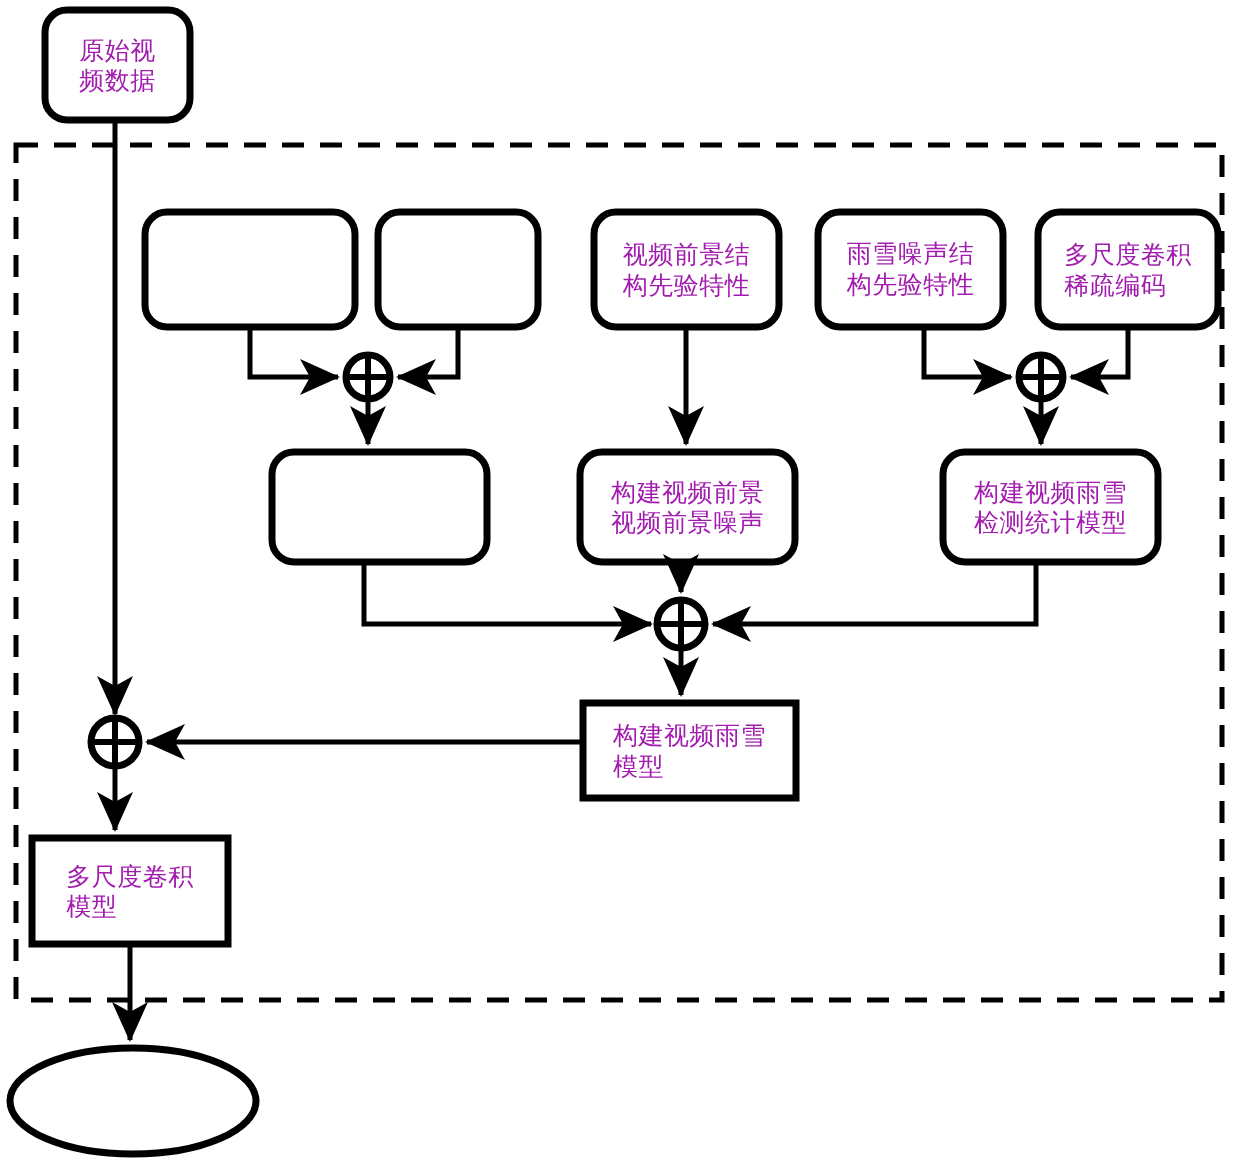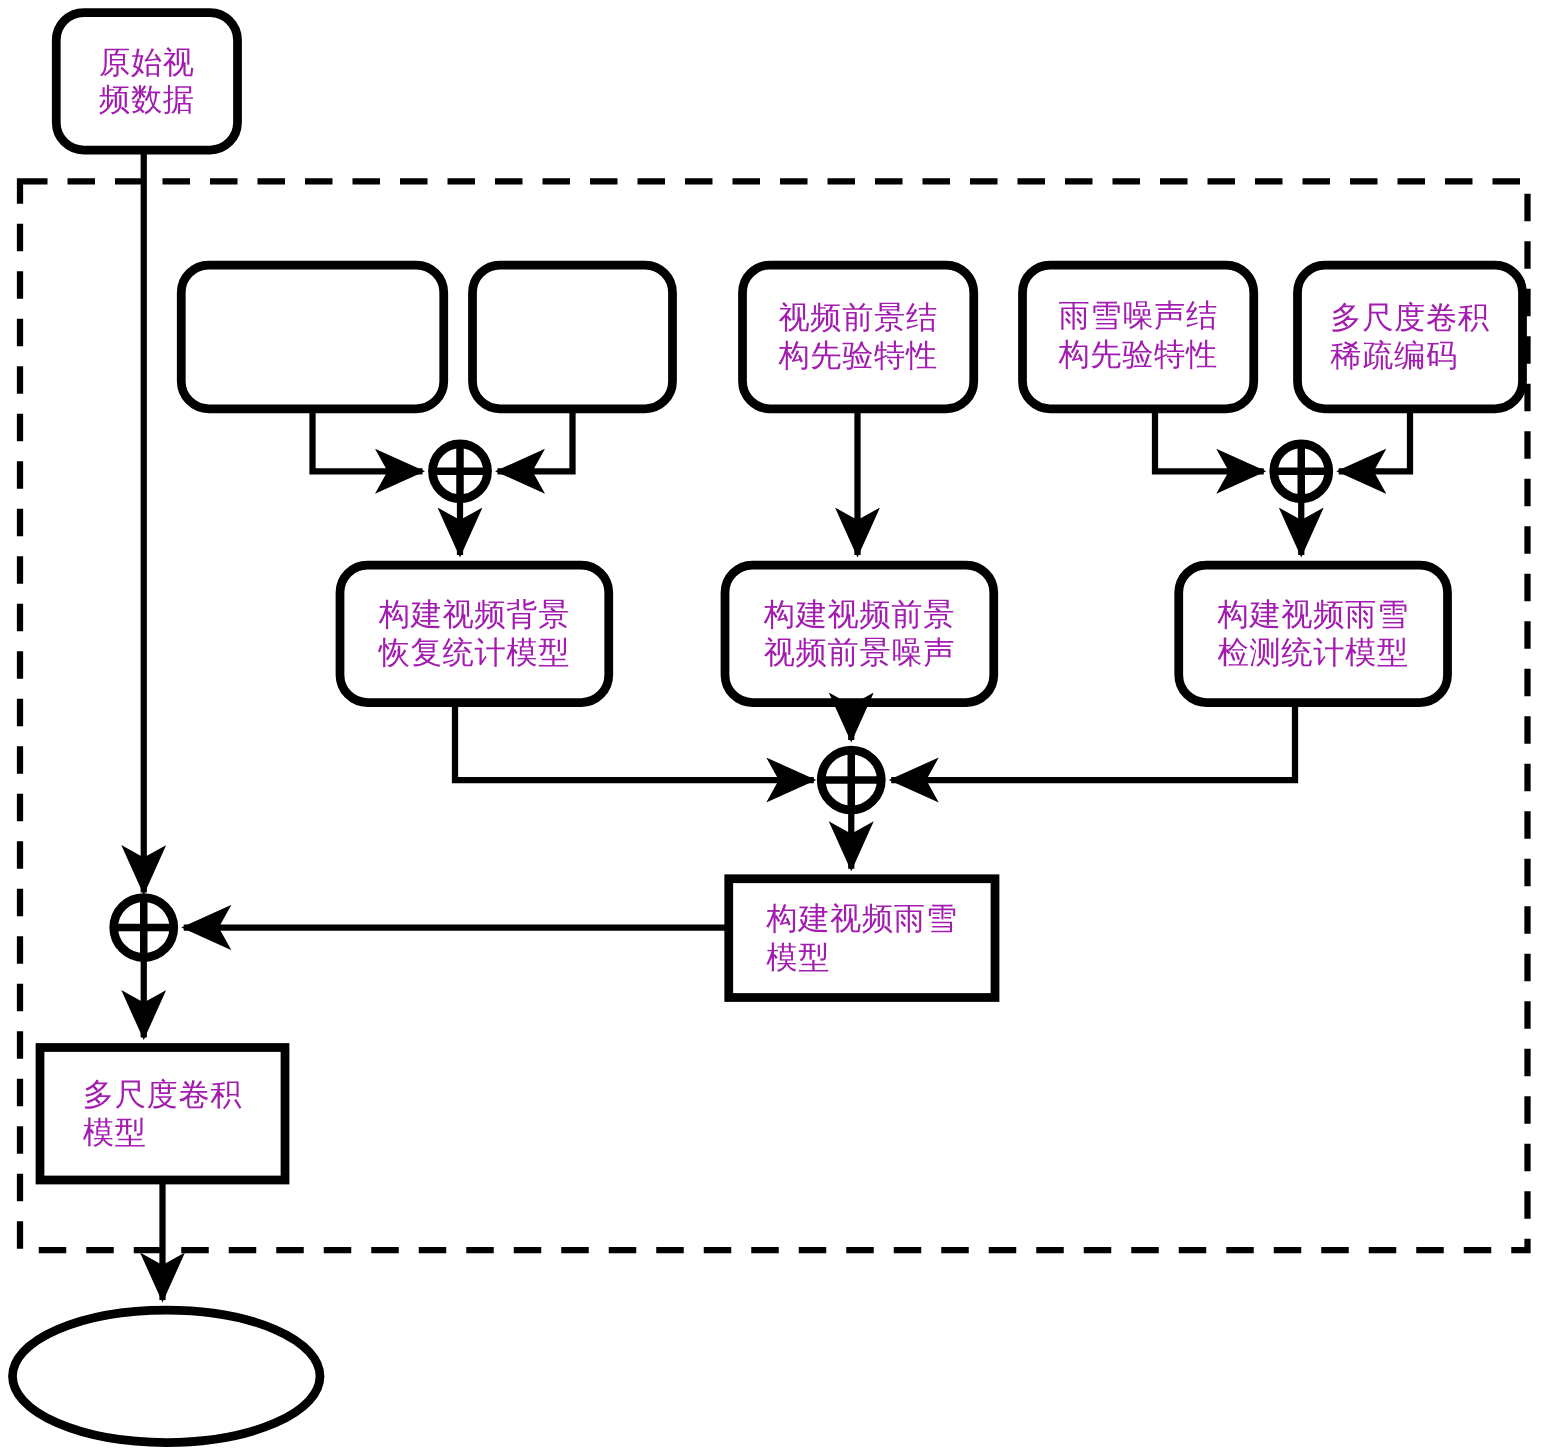--- a/index.html
+++ b/index.html
@@ -138,22 +138,20 @@
 
   <div class="node-label" style="left:594px; top:212px; width:185px; height:115px;">视频前景结
 构先验特性</div>
 
   <div class="node-label" style="left:818px; top:212px; width:185px; height:115px;font-family:Liberation Serif, serif;">雨雪噪声结
 构先验特性</div>
 
   <div class="node-label" style="left:1038px; top:212px; width:180px; height:115px;">多尺度卷积
 稀疏编码</div>
 
-  <div class="node-label" style="left:272px; top:452px; width:215px; height:110px;">构建视频背景
-恢复统计模型</div>
 
   <div class="node-label" style="left:580px; top:452px; width:215px; height:110px;">构建视频前景
 视频前景噪声</div>
 
   <div class="node-label" style="left:943px; top:452px; width:215px; height:110px;">构建视频雨雪
 检测统计模型</div>
 
   <div class="node-label" style="left:583px; top:703px; width:213px; height:95px;">构建视频雨雪
 模型</div>
 

